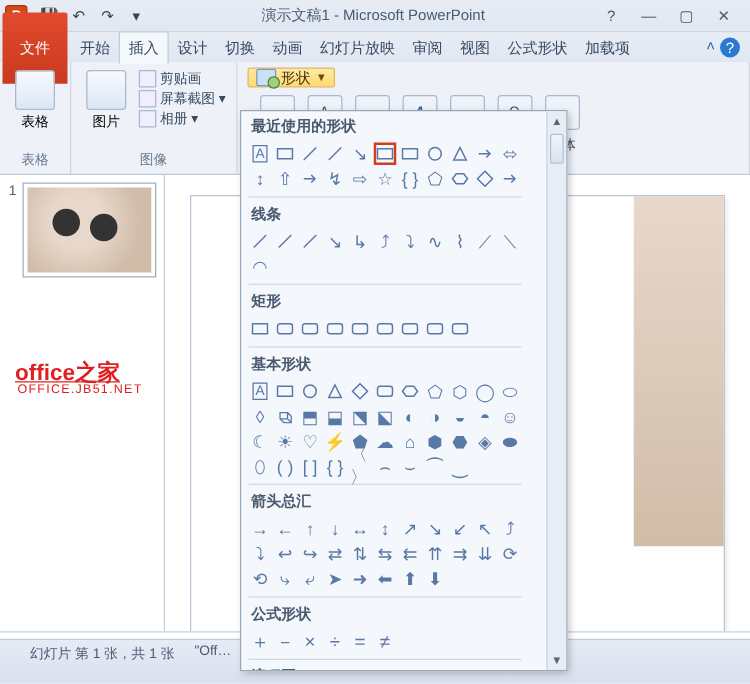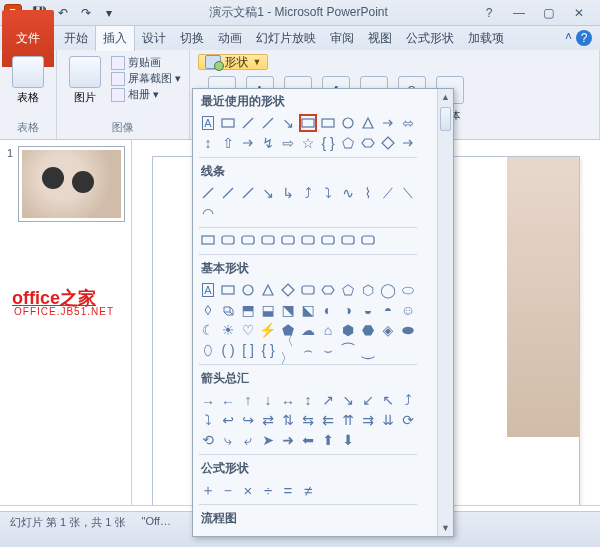--- a/index.html
+++ b/index.html
@@ -36,21 +36,21 @@
   .thumb { border:1px solid #a0aec0; padding:3px; position:relative; }
   .thumb .num { position:absolute; left:-12px; top:0; font-size:11px; color:#4a5a70; }
   .thumb-img { width:100%; height:68px; background: radial-gradient(circle at 40% 40%, #e8d8cc 30%, #d0bca8 70%); position:relative; }
   .thumb-img:after{content:"";position:absolute;left:20%;top:25%;width:22px;height:22px;background:#333;border-radius:50%;box-shadow:30px 4px 0 #333;}
   .wm { position:absolute; left:12px; top:286px; font-size:18px; font-weight:bold; color:#e02020; text-shadow:0 0 1px #fff;text-decoration:underline;}
   .wm2 { position:absolute; left:14px; top:306px; font-size:10px; color:#e02020; letter-spacing:1px;text-align:center;}
   .canvas { flex:1; background:#fff; position:relative; overflow:hidden; padding:16px 20px; }
   .slide { width:100%; height:360px; border:1px solid #b8c4d6; box-shadow:2px 2px 4px rgba(0,0,0,0.08); background:#fff; position:relative; }
   .slide-img { position:absolute; right:0; top:0; width:72px; height:280px; background: linear-gradient(#e8d8cc,#d0bca8); }
   .notes-field { position:absolute; left:0; right:0; bottom:20px; height:22px; border-top:1px solid #c8d2e0; padding:3px 10px; font-size:17px; color:#888; background:#fff;}
-  .statusbar { position:absolute; left:0; right:0; bottom:0; height:36px; background:linear-gradient(#e6ecf5,#d8e0ee); border-top:1px solid #c0cbda; font-size:11px; color:#4a5a70; padding:3px 10px; display:flex; gap:16px; }
+  .statusbar { position:absolute; left:0; right:0; bottom:0; height:36px; background:linear-gradient(#e6ecf5,#d8e0ee); border-top:1px solid #c0cbda; font-size:11px; color:#4a5a70; padding:3px 24px; display:flex; gap:16px; }
   
   .shapes-panel { position:absolute; left:192px; top:88px; width:262px; bottom:10px; background:#f4f7fb; border:1px solid #9ab; box-shadow:2px 2px 6px rgba(0,0,0,0.25); font-size:12px; color:#3a4a60; overflow:hidden; z-index:50; }
   .sp-body { position:absolute; inset:0; overflow:hidden; padding-right:30px; }
   .sp-scroll { position:absolute; right:0; top:0; width:16px; bottom:0; background:#e8edf5; border-left:1px solid #cad4e2; }
   .sp-scroll .ar { height:16px; display:flex; align-items:center; justify-content:center; font-size:9px; color:#567; }
   .sp-scroll .thumb { margin:2px; height:24px; background:linear-gradient(#f0f5fc,#d8e2f0); border:1px solid #b0c0d6; border-radius:2px; }
   .cat { font-weight:bold; padding:4px 8px 2px; color:#4a5a70; }
   .row { display:flex; flex-wrap:wrap; gap:2px; padding:2px 6px 4px; }
   .shape { width:18px; height:18px; border:1px solid transparent; display:flex; align-items:center; justify-content:center; color:#5878a8; font-size:14px; }
   .shape svg { width:14px; height:14px; }
@@ -277,20 +277,21 @@
         <div class="shape">↳</div>
         <div class="shape">⤴</div>
         <div class="shape">⤵</div>
         <div class="shape">∿</div>
         <div class="shape">⌇</div>
         <div class="shape">⟋</div>
         <div class="shape">⟍</div>
         <div class="shape">◠</div>
       </div>
     <div class="hr"></div>
+    <div class="cat">矩形</div>
     <div class="row" id="row-rects">
         <div class="shape">
           <svg viewBox="0 0 14 14">
             <rect x="1" y="3" width="12" height="8" fill="none" stroke="#5878a8" stroke-width="1.2"></rect>
           </svg>
         </div>
         <div class="shape">
           <svg viewBox="0 0 14 14">
             <rect x="1" y="3" width="12" height="8" rx="2" fill="none" stroke="#5878a8" stroke-width="1.2"></rect>
           </svg>

